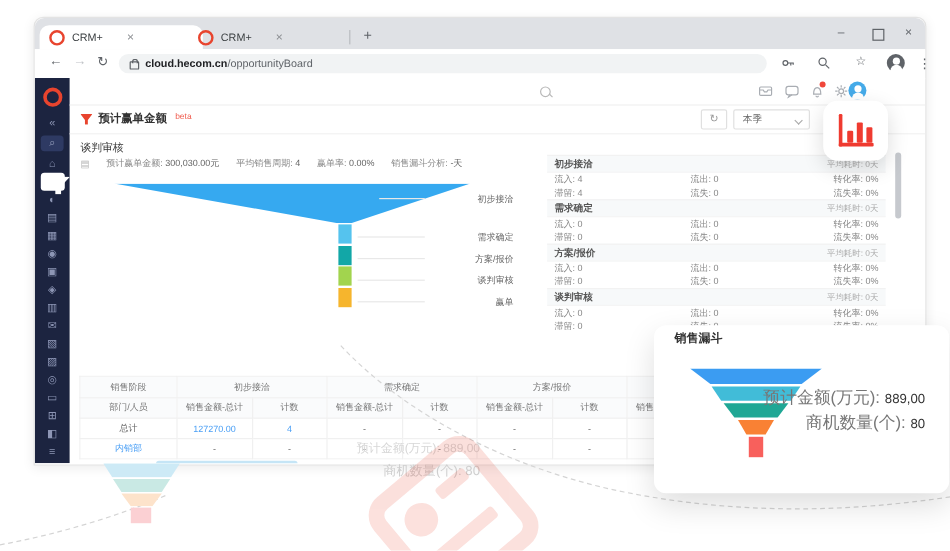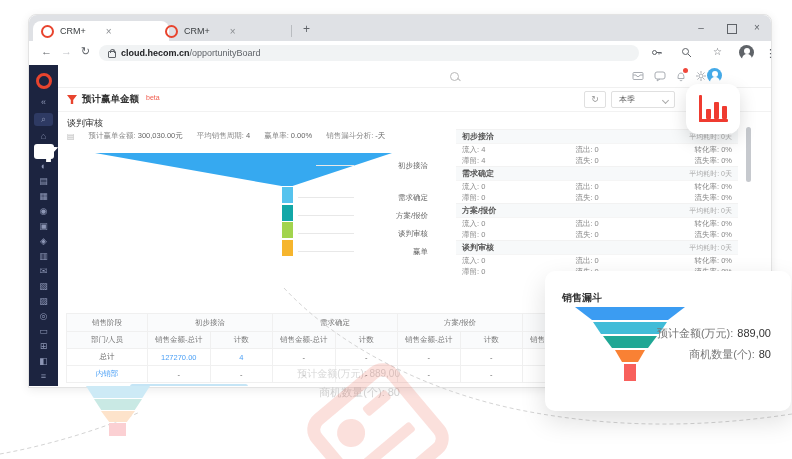--- a/index.html
+++ b/index.html
@@ -101,23 +101,23 @@
   .stampbox{position:absolute;left:0;top:0;width:112px;height:112px;border:13px solid #e8442e;border-radius:20px;box-sizing:border-box}
   .stampc{position:absolute;left:22px;top:24px;width:28px;height:28px;border-radius:50%;background:#e8442e}
   .stampb1{position:absolute;left:60px;top:26px;width:30px;height:11px;border-radius:3px;background:#e8442e}
   .stampb2{position:absolute;left:24px;top:66px;width:64px;height:11px;border-radius:3px;background:#e8442e}
   
   .iconcard{position:absolute;left:686px;top:84px;width:54px;height:50px;background:#fff;border-radius:12px;
             box-shadow:0 6px 18px rgba(0,0,0,.14);z-index:6}
   .bar{position:absolute;background:#ef3b30;border-radius:1px}
   .fcard{position:absolute;left:545px;top:271px;width:246px;height:140px;background:#fff;border-radius:10px;
          box-shadow:0 10px 26px rgba(0,0,0,.13);z-index:6}
-  .fcard .ct{position:absolute;left:17px;top:20px;font-size:10px;font-weight:bold;color:#333}
+  .fcard .ct{position:absolute;left:17px;top:4px;font-size:10px;font-weight:bold;color:#333}
   .metric{position:absolute;right:20px;text-align:right;white-space:nowrap}
-  .metric .ml{font-size:11px;color:#777}
+  .metric .ml{font-size:14px;color:#777}
   .metric .mv{font-size:11px;color:#333;margin-left:4px}
 </style>
 </head>
 <body>
 
 <div id="cv">
 
   <div class="win">
 
     <div class="tabstrip">

